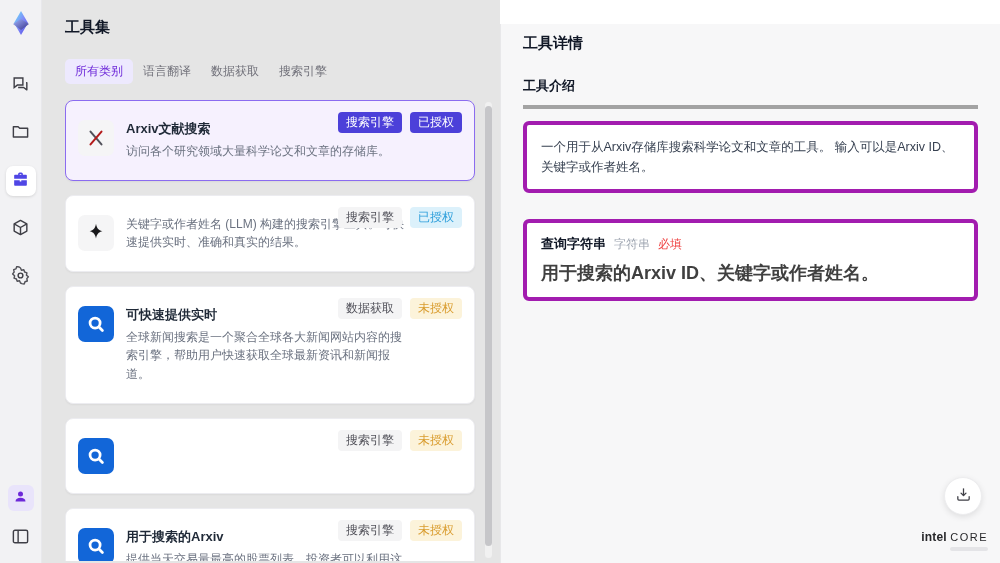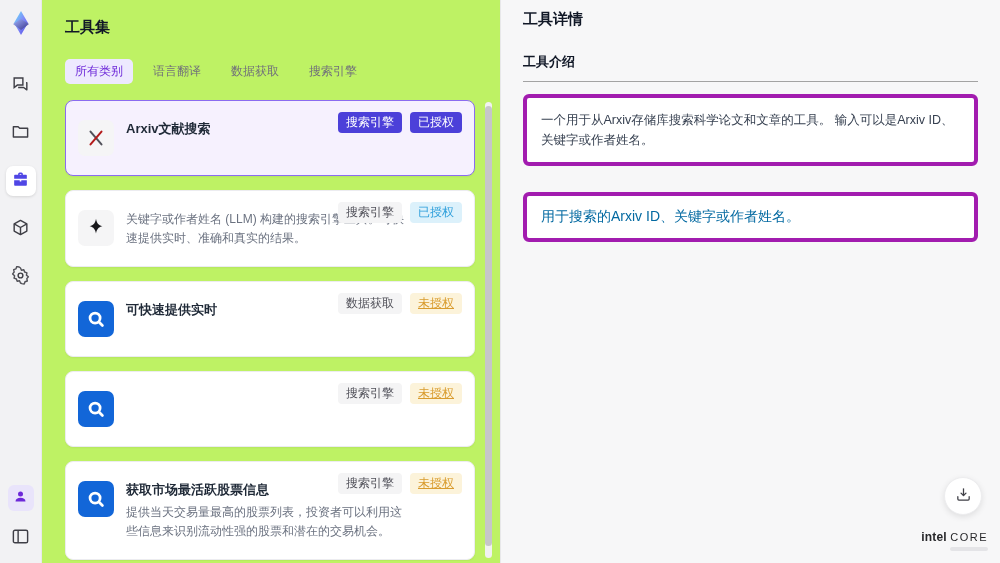--- a/index.html
+++ b/index.html
@@ -13,56 +13,56 @@
   .rail-nav { display:flex; flex-direction:column; align-items:center; gap:18px; }
   .rail-btn { width:30px; height:30px; display:flex; align-items:center; justify-content:center; border-radius:7px; color:#3f3f46; cursor:pointer; }
   .rail-btn svg { width:19px; height:19px; }
   .rail-btn.active { background:#ffffff; box-shadow:0 1px 3px rgba(0,0,0,.12); color:#4f46e5; }
   .rail-spacer { flex:1; }
   .rail-bottom { display:flex; flex-direction:column; align-items:center; gap:12px; }
   .avatar-chip { width:26px; height:26px; border-radius:6px; background:#e9e4fb; display:flex; align-items:center; justify-content:center; cursor:pointer; }
   .avatar-chip svg { width:15px; height:15px; }
 
   
-  .main { width:458px; flex:0 0 458px; background:#bef264; padding:18px 0 0 23px; position:relative; }
+  .main { width:458px; flex:0 0 458px; background:#e5e5e5; padding:18px 0 0 23px; position:relative; }
   .page-title { font-size:15px; font-weight:bold; color:#111827; margin-bottom:22px; }
-  .tabs { display:flex; align-items:center; gap:10px; margin-bottom:16px; }
+  .tabs { display:flex; align-items:center; margin-bottom:16px; }
   .tab { font-size:12px; color:#71717a; padding:4px 10px; border-radius:5px; cursor:pointer; white-space:nowrap; }
   .tab.active { background:#ede9fe; color:#6d28d9; }
 
   .list { position:relative; height:461px; overflow:hidden; padding-right:26px; }
   .card { position:relative; width:410px; background:#ffffff; border:1px solid #ececf0; border-radius:8px; box-shadow:0 1px 2px rgba(0,0,0,.05); padding:19px 12px; margin-bottom:14px; cursor:pointer; display:flex; gap:12px; }
   .card.selected { background:#f6f1fe; border:1.5px solid #8b6cf0; }
   .tool-icon { width:36px; height:36px; border-radius:7px; flex:0 0 36px; display:flex; align-items:center; justify-content:center; background:#f5f5f6; }
   .tool-icon.blue { background:#1266d8; }
   .tool-icon svg { width:22px; height:22px; }
   .tool-body { width:280px; }
   .tool-name { font-size:13px; font-weight:bold; color:#1f2937; margin-bottom:4px; }
   .tool-desc { font-size:12px; color:#6b7280; line-height:1.55; }
   .badges { position:absolute; top:11px; right:12px; display:flex; gap:8px; }
   .badge { font-size:12px; padding:2px 8px; border-radius:4px; white-space:nowrap; }
   .badge.solid { background:#4c40d9; color:#ffffff; }
   .badge.cat { background:#f4f4f5; color:#52525b; }
   .badge.auth-ok { background:#dcf1fb; color:#2e9fdb; }
-  .badge.auth-no { background:#fcf3da; color:#d99c2e;text-decoration:underline; }
+  .badge.auth-no { background:#fcf3da; color:#d99c2e; }
 
   .scrollbar { position:absolute; top:2px; right:8px; width:7px; height:456px; background:#f1f1f1; border-radius:4px; }
   .scroll-thumb { position:absolute; top:4px; left:0; width:7px; height:440px; background:#c6c6c9; border-radius:4px; cursor:pointer; }
 
   
-  .detail { flex:1; background:#f7f7f8; border-left:1px solid #e8e8ea; padding:10px 22px; }
+  .detail { flex:1; background:#f7f7f8; border-left:1px solid #e8e8ea; padding:10px 22px;margin-top:24px; }
   .detail-title { font-size:15px; font-weight:bold; color:#111827; margin-bottom:24px; }
-  .section-head { font-size:13px; font-weight:bold; color:#111827; padding-bottom:10px; border-bottom:1px solid #a3a3a3; margin-bottom:12px; }
+  .section-head { font-size:13px; font-weight:bold; color:#111827; padding-bottom:10px; border-bottom:4px solid #a3a3a3; margin-bottom:12px; }
   .panel-card { background:#ffffff; border:4px solid #a21caf; border-radius:6px; padding:12px 14px; margin-bottom:26px; }
   .intro-text { font-size:12.5px; color:#374151; line-height:1.6; }
   .param-row { display:flex; align-items:baseline; gap:8px; margin-bottom:8px; }
   .param-name { font-size:13px; font-weight:bold; color:#111827; }
   .param-type { font-size:12px; color:#9ca3af; }
   .param-required { font-size:12px; color:#ef4444; }
-  .param-desc { font-size:14px; color:#0369a1; }
+  .param-desc { font-size:18px; color:#404040;font-weight:bold; }
 
   
   .fab { position:absolute; right:18px; bottom:48px; width:38px; height:38px; border-radius:50%; background:#ffffff; border:1px solid #ededef; box-shadow:0 2px 6px rgba(0,0,0,.10); display:flex; align-items:center; justify-content:center; cursor:pointer; }
   .fab svg { width:17px; height:17px; }
   .brand { position:absolute; right:12px; bottom:12px; text-align:center; }
   .brand-text { font-size:12px; color:#27272a; white-space:nowrap; }
   .brand-text .intel { font-weight:bold; letter-spacing:.2px; }
   .brand-text .core { font-weight:400; font-size:11px; letter-spacing:1.5px; }
   .brand-sub { width:38px; height:4px; background:#e4e4e7; border-radius:2px; margin:3px 0 0 auto; }
 </style>
@@ -150,20 +150,21 @@
 
       <div class="card selected">
         <div class="tool-icon">
           <svg viewBox="0 0 24 24" fill="none" stroke-linecap="round">
               <path d="M6 5l12 14" stroke="#52525b" stroke-width="2.2"></path>
               <path d="M18 5L6 19" stroke="#b31b1b" stroke-width="2.2"></path>
             </svg>
         </div>
         <div class="tool-body">
           <div class="tool-name">Arxiv文献搜索</div>
+          <div class="tool-desc">访问各个研究领域大量科学论文和文章的存储库。</div>
         </div>
         <div class="badges">
           <span class="badge solid">搜索引擎</span>
           <span class="badge solid">已授权</span>
         </div>
       </div>
 
       <div class="card">
         <div class="tool-icon">
           <svg viewBox="0 0 24 24" fill="#18181b">
@@ -181,20 +182,21 @@
 
       <div class="card">
         <div class="tool-icon blue">
           <svg viewBox="0 0 24 24" fill="none" stroke="#ffffff" stroke-width="3" stroke-linecap="round">
               <circle cx="11" cy="11" r="5.5"></circle>
               <path d="M15.5 15.5L19 19"></path>
             </svg>
         </div>
         <div class="tool-body">
           <div class="tool-name">可快速提供实时</div>
+          <div class="tool-desc">全球新闻搜索是一个聚合全球各大新闻网站内容的搜索引擎，帮助用户快速获取全球最新资讯和新闻报道。</div>
         </div>
         <div class="badges">
           <span class="badge cat">数据获取</span>
           <span class="badge auth-no">未授权</span>
         </div>
       </div>
 
       <div class="card">
         <div class="tool-icon blue">
           <svg viewBox="0 0 24 24" fill="none" stroke="#ffffff" stroke-width="3" stroke-linecap="round">
@@ -209,21 +211,21 @@
       </div>
 
       <div class="card">
         <div class="tool-icon blue">
           <svg viewBox="0 0 24 24" fill="none" stroke="#ffffff" stroke-width="3" stroke-linecap="round">
               <circle cx="11" cy="11" r="5.5"></circle>
               <path d="M15.5 15.5L19 19"></path>
             </svg>
         </div>
         <div class="tool-body">
-          <div class="tool-name">获取市场最活跃股票信息</div>
+          <div class="tool-name">用于搜索的Arxiv</div>
           <div class="tool-desc">提供当天交易量最高的股票列表，投资者可以利用这些信息来识别流动性强的股票和潜在的交易机会。</div>
         </div>
         <div class="badges">
           <span class="badge cat">搜索引擎</span>
           <span class="badge auth-no">未授权</span>
         </div>
       </div>
 
       <div class="scrollbar">
         <div class="scroll-thumb"></div>
@@ -233,20 +235,25 @@
 
   <div class="detail">
     <div class="detail-title">工具详情</div>
 
     <div class="section-head">工具介绍</div>
     <div class="panel-card">
       <div class="intro-text">一个用于从Arxiv存储库搜索科学论文和文章的工具。 输入可以是Arxiv ID、关键字或作者姓名。</div>
     </div>
 
     <div class="panel-card">
+      <div class="param-row">
+        <span class="param-name">查询字符串</span>
+        <span class="param-type">字符串</span>
+        <span class="param-required">必填</span>
+      </div>
       <div class="param-desc">用于搜索的Arxiv ID、关键字或作者姓名。</div>
     </div>
   </div>
 
   <div class="fab">
     <span><svg viewBox="0 0 24 24" fill="none" stroke="#3f3f46" stroke-width="1.8" stroke-linecap="round" stroke-linejoin="round">
           <path d="M12 4v9"></path>
           <path d="M8.5 10L12 13.5 15.5 10"></path>
           <path d="M4 15v3.5A1.5 1.5 0 0 0 5.5 20h13a1.5 1.5 0 0 0 1.5-1.5V15"></path>
         </svg></span>

